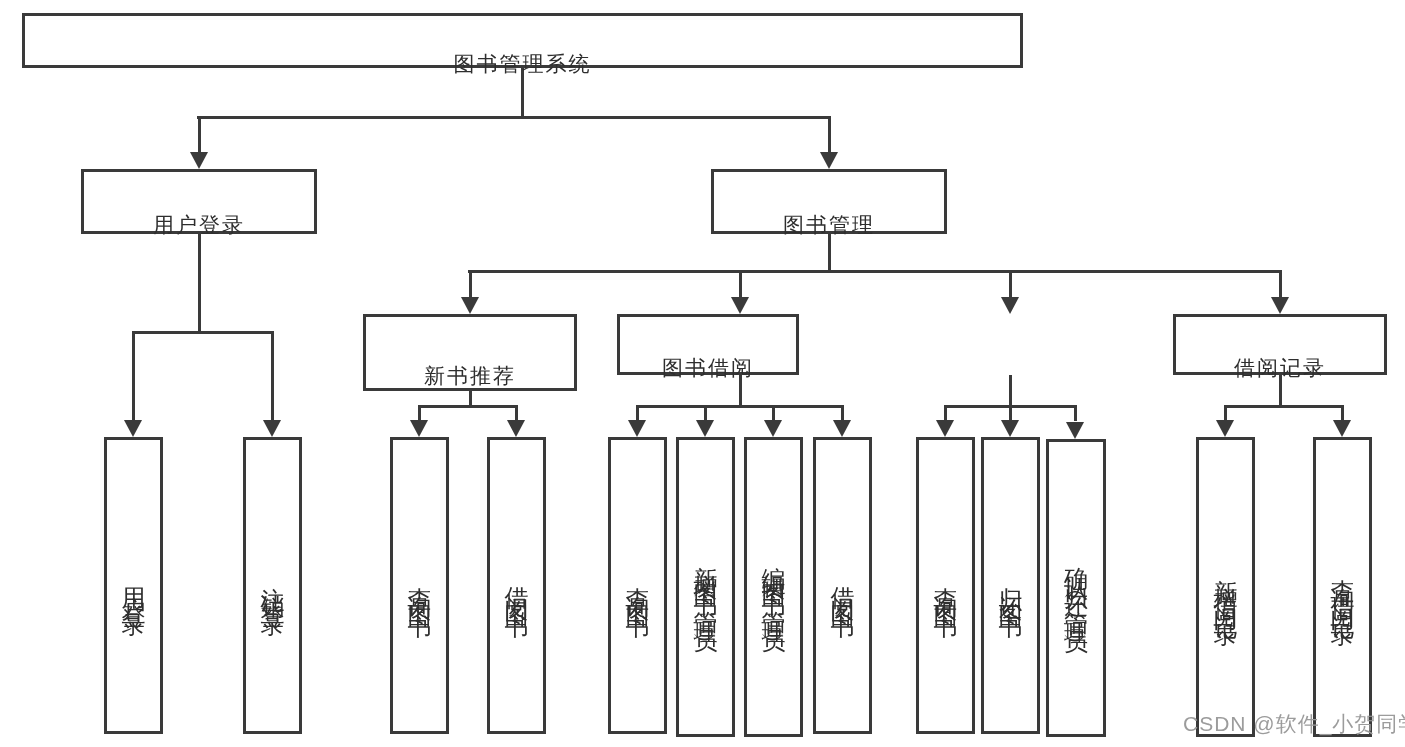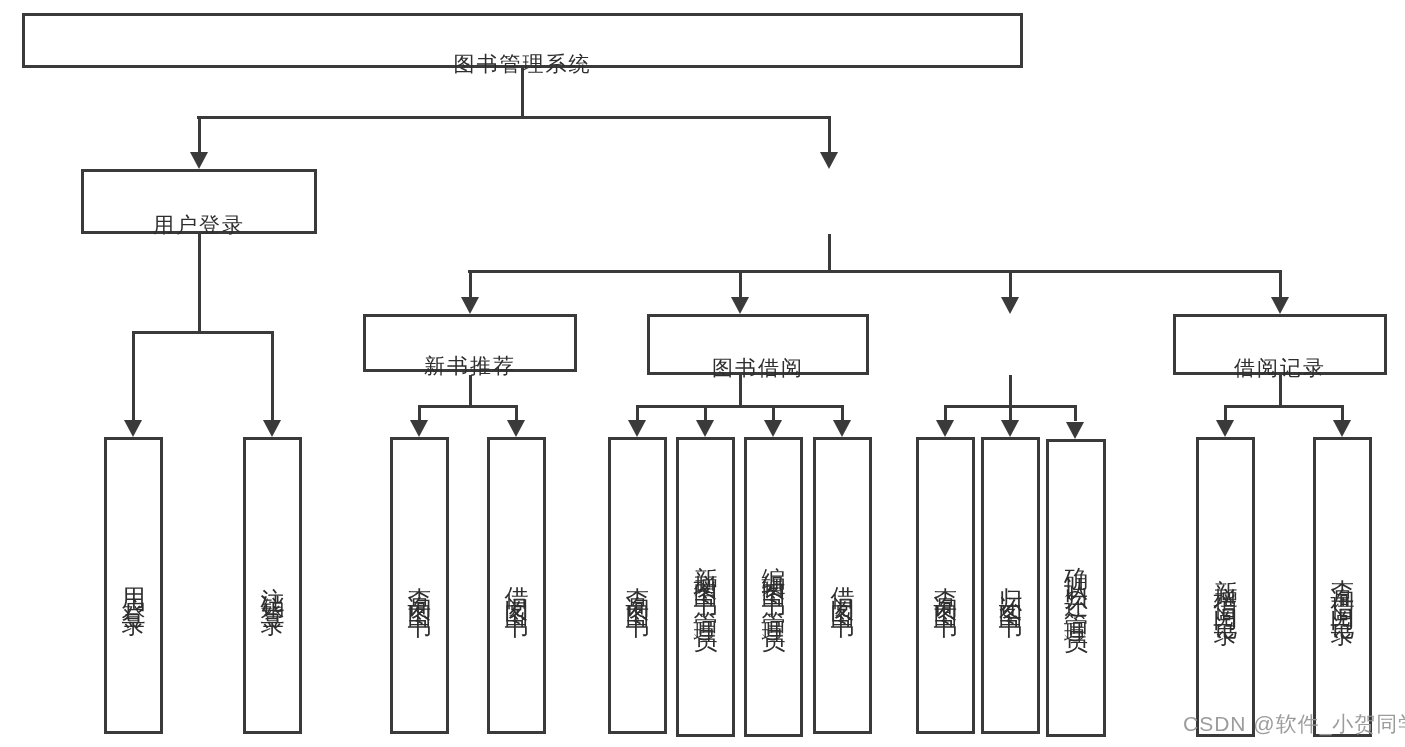--- a/index.html
+++ b/index.html
@@ -34,26 +34,29 @@
 <div class="stage">
 
   <div class="node h" style="left:22px;top:13px;width:1001px;height:55px">
     <span>图书管理系统</span>
   </div>
 
   <div class="node h" style="left:81px;top:169px;width:236px;height:65px">
     <span>用户登录</span>
   </div>
 
+  <div class="node h" style="left:711px;top:169px;width:236px;height:65px">
+    <span>图书管理</span>
+  </div>
 
-  <div class="node h" style="left:363px;top:314px;width:214px;height:58px">
+  <div class="node h" style="left:363px;top:314px;width:214px;height:77px">
     <span>新书推荐</span>
   </div>
 
-  <div class="node h" style="left:647px;top:314px;width:222px;height:61px">
+  <div class="node h" style="left:617px;top:314px;width:182px;height:61px">
     <span>图书借阅</span>
   </div>
 
 
   <div class="node h" style="left:1173px;top:314px;width:214px;height:61px">
     <span>借阅记录</span>
   </div>
 
   <div class="node v" style="left:104px;top:437px;width:59px;height:297px">
     <span>用户登录</span>

